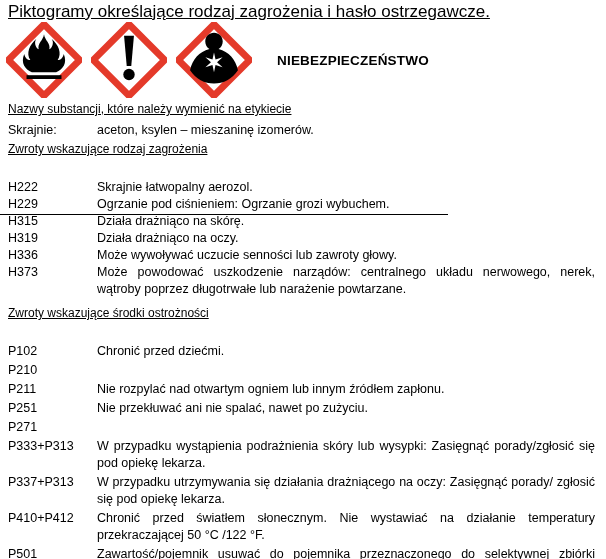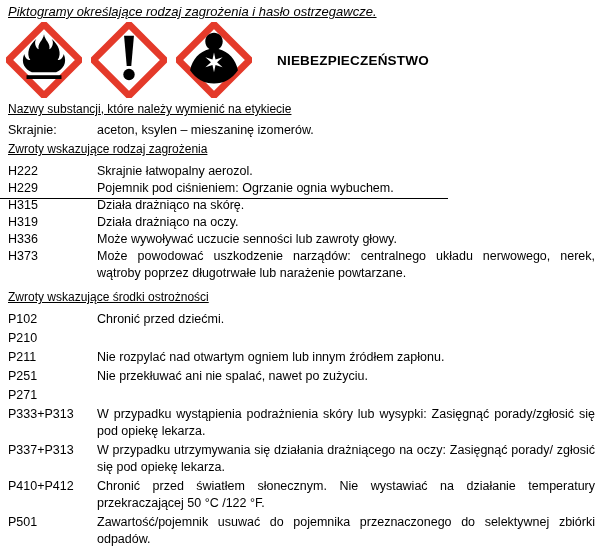--- a/index.html
+++ b/index.html
@@ -5,34 +5,34 @@
   * { box-sizing: border-box; }
   html, body { margin: 0; padding: 0; }
   body {
     width: 606px; height: 559px; overflow: hidden;
     background: #ffffff; color: #000000;
     font-family: "Liberation Sans", sans-serif;
     font-size: 12.5px; line-height: 17px;
   }
   .page { padding: 3px 11px 0 8px; width: 606px; }
 
-  .title { font-size: 13px; line-height: 17px; font-style: italic; }
+  .title { font-size: 17px; line-height: 17px; }
   .title span, .heading span { text-decoration: underline; }
 
   .picto-row { display: flex; align-items: center; height: 78px; margin: 1px 0 1px -2px; }
   .picto { width: 76px; height: 76px; margin-right: 9px; flex: none; }
   .signal { font-weight: 700; font-size: 13.5px; margin-left: 16px; white-space: nowrap; letter-spacing: 0.2px; }
 
   .heading { font-size: 12px; line-height: 17px; margin-top: 2px; }
   .heading.h3 { }
   .heading.h4 { margin-top: 7px; }
 
   .contains-row { margin-top: 4px; }
 
-  .rows { margin-top: 5px; }
+  .rows { margin-top: 21px; }
   .row { display: flex; position: relative; }
   .prows .row { margin-bottom: 2px; }
   .code { flex: 0 0 89px; }
   .desc { flex: 1; text-align: justify; }
   .desc.plain { text-align: left; }
 
   .h229-line {
     position: absolute; left: -8px; bottom: -2px;
     width: 448px; height: 0;
     border-bottom: 1.5px solid #000;
@@ -79,21 +79,21 @@
     <span>Zwroty wskazujące rodzaj zagrożenia</span>
   </div>
 
   <div class="rows hrows">
     <div class="row">
       <span class="code">H222</span>
       <span class="desc">Skrajnie łatwopalny aerozol.</span>
     </div>
     <div class="row">
       <span class="code">H229</span>
-      <span class="desc">Pojemnik pod ciśnieniem: Ogrzanie ognia wybuchem.</span>
+      <span class="desc">Ogrzanie pod ciśnieniem: Ogrzanie grozi wybuchem.</span>
       <i class="h229-line"></i>
     </div>
     <div class="row">
       <span class="code">H315</span>
       <span class="desc">Działa drażniąco na skórę.</span>
     </div>
     <div class="row">
       <span class="code">H319</span>
       <span class="desc">Działa drażniąco na oczy.</span>
     </div>

